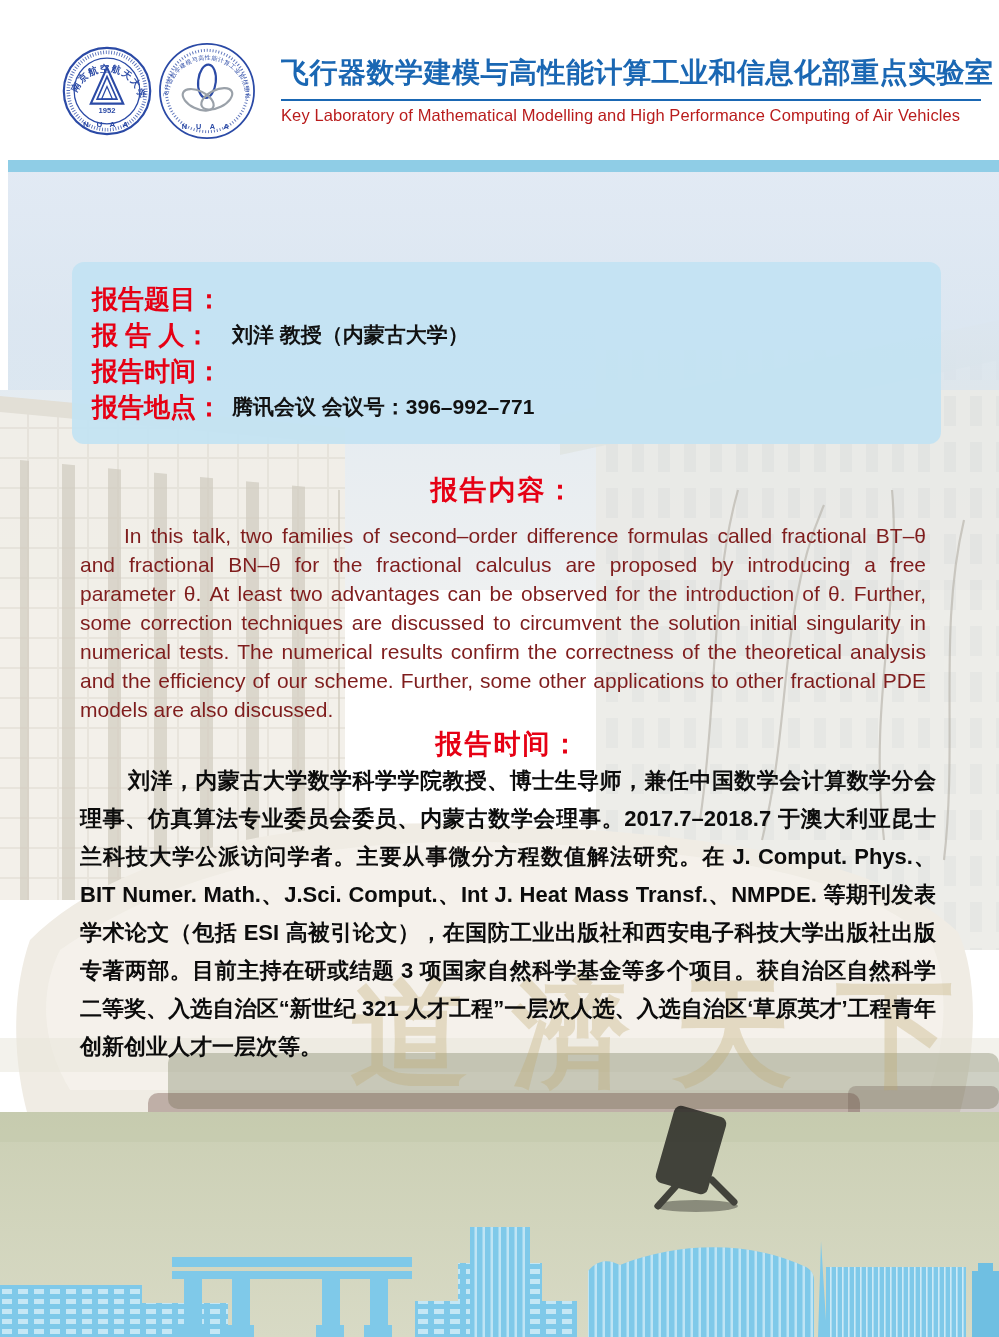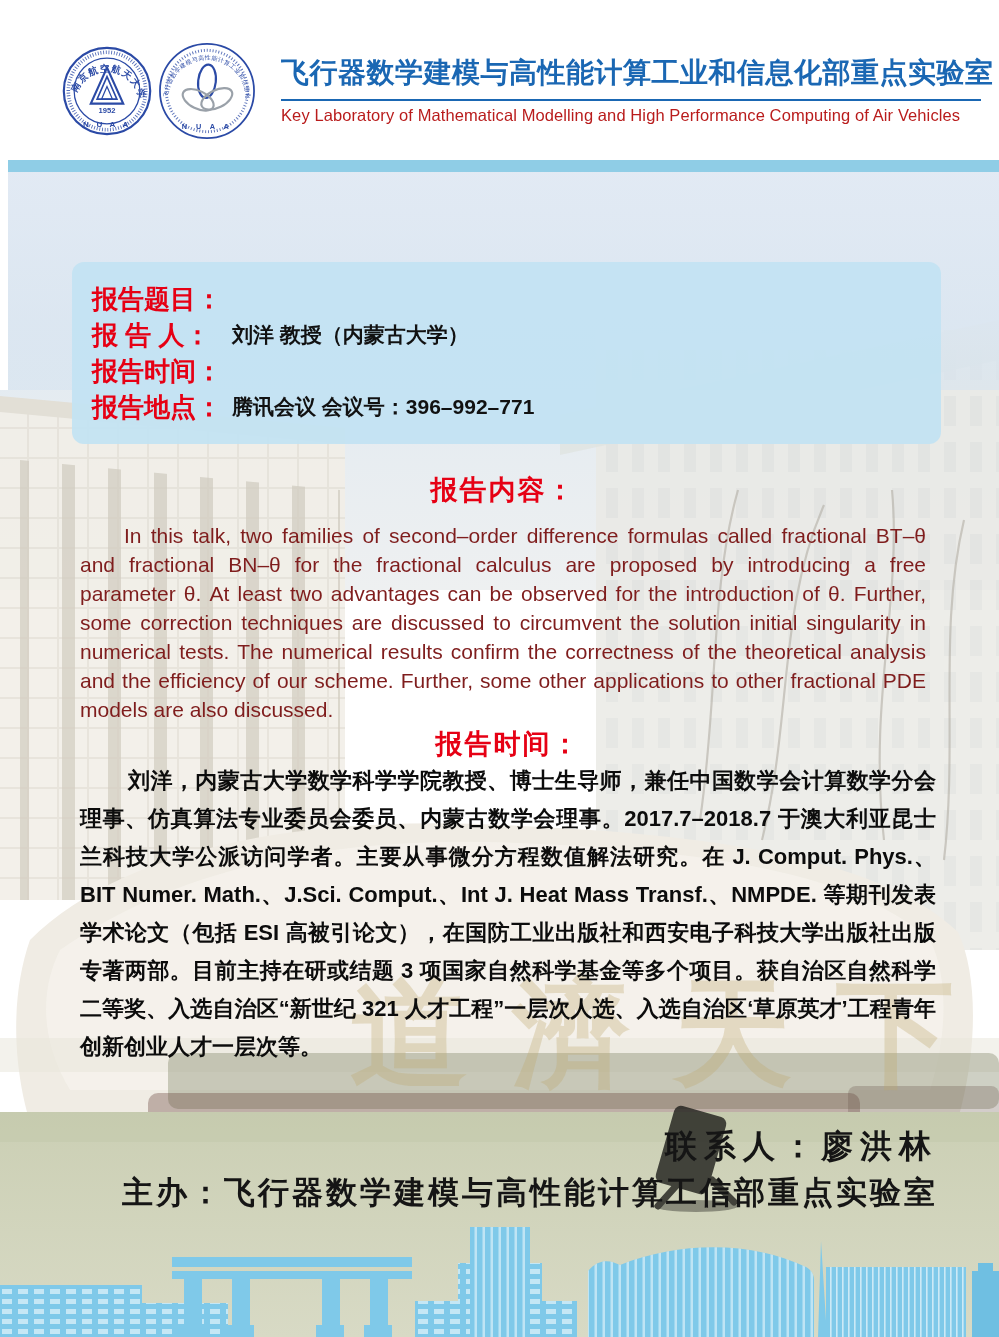--- a/index.html
+++ b/index.html
@@ -187,24 +187,20 @@
     <div class="abstract">
       <div class="section-heading">报告内容：</div>
       <div class="abstract-text">In this talk, two families of second–order difference formulas called fractional BT–θ and fractional BN–θ for the fractional calculus are proposed by introducing a free parameter θ. At least two advantages can be observed for the introduction of θ. Further, some correction techniques are discussed to circumvent the solution initial singularity in numerical tests. The numerical results confirm the correctness of the theoretical analysis and the efficiency of our scheme. Further, some other applications to other fractional PDE models are also discussed.</div>
     </div>
 
     <div class="bio">
       <div class="section-heading">报告时间：</div>
       <div class="bio-text">刘洋，内蒙古大学数学科学学院教授、博士生导师，兼任中国数学会计算数学分会理事、仿真算法专业委员会委员、内蒙古数学会理事。2017.7–2018.7 于澳大利亚昆士兰科技大学公派访问学者。主要从事微分方程数值解法研究。在 J. Comput. Phys.、BIT Numer. Math.、J.Sci. Comput.、Int J. Heat Mass Transf.、NMPDE. 等期刊发表学术论文（包括 ESI 高被引论文），在国防工业出版社和西安电子科技大学出版社出版专著两部。目前主持在研或结题 3 项国家自然科学基金等多个项目。获自治区自然科学二等奖、入选自治区“新世纪 321 人才工程”一层次人选、入选自治区‘草原英才’工程青年创新创业人才一层次等。</div>
     </div>
 
-    <div class="footer">
-      <div class="footer-contact">联系人：廖洪林</div>
-      <div class="footer-organizer">主办：飞行器数学建模与高性能计算工信部重点实验室</div>
-    </div>
 
     <svg class="skyline" viewBox="0 0 999 110" preserveAspectRatio="none">
       <defs>
         <pattern id="pw" width="16" height="10" patternUnits="userSpaceOnUse">
           <rect x="2" y="2" width="10" height="5" fill="rgba(255,255,255,0.55)"></rect>
         </pattern>
         <pattern id="pv" width="8" height="10" patternUnits="userSpaceOnUse">
           <rect x="2.5" y="0" width="2.5" height="10" fill="rgba(255,255,255,0.5)"></rect>
         </pattern>
         <pattern id="pv2" width="6" height="10" patternUnits="userSpaceOnUse">

